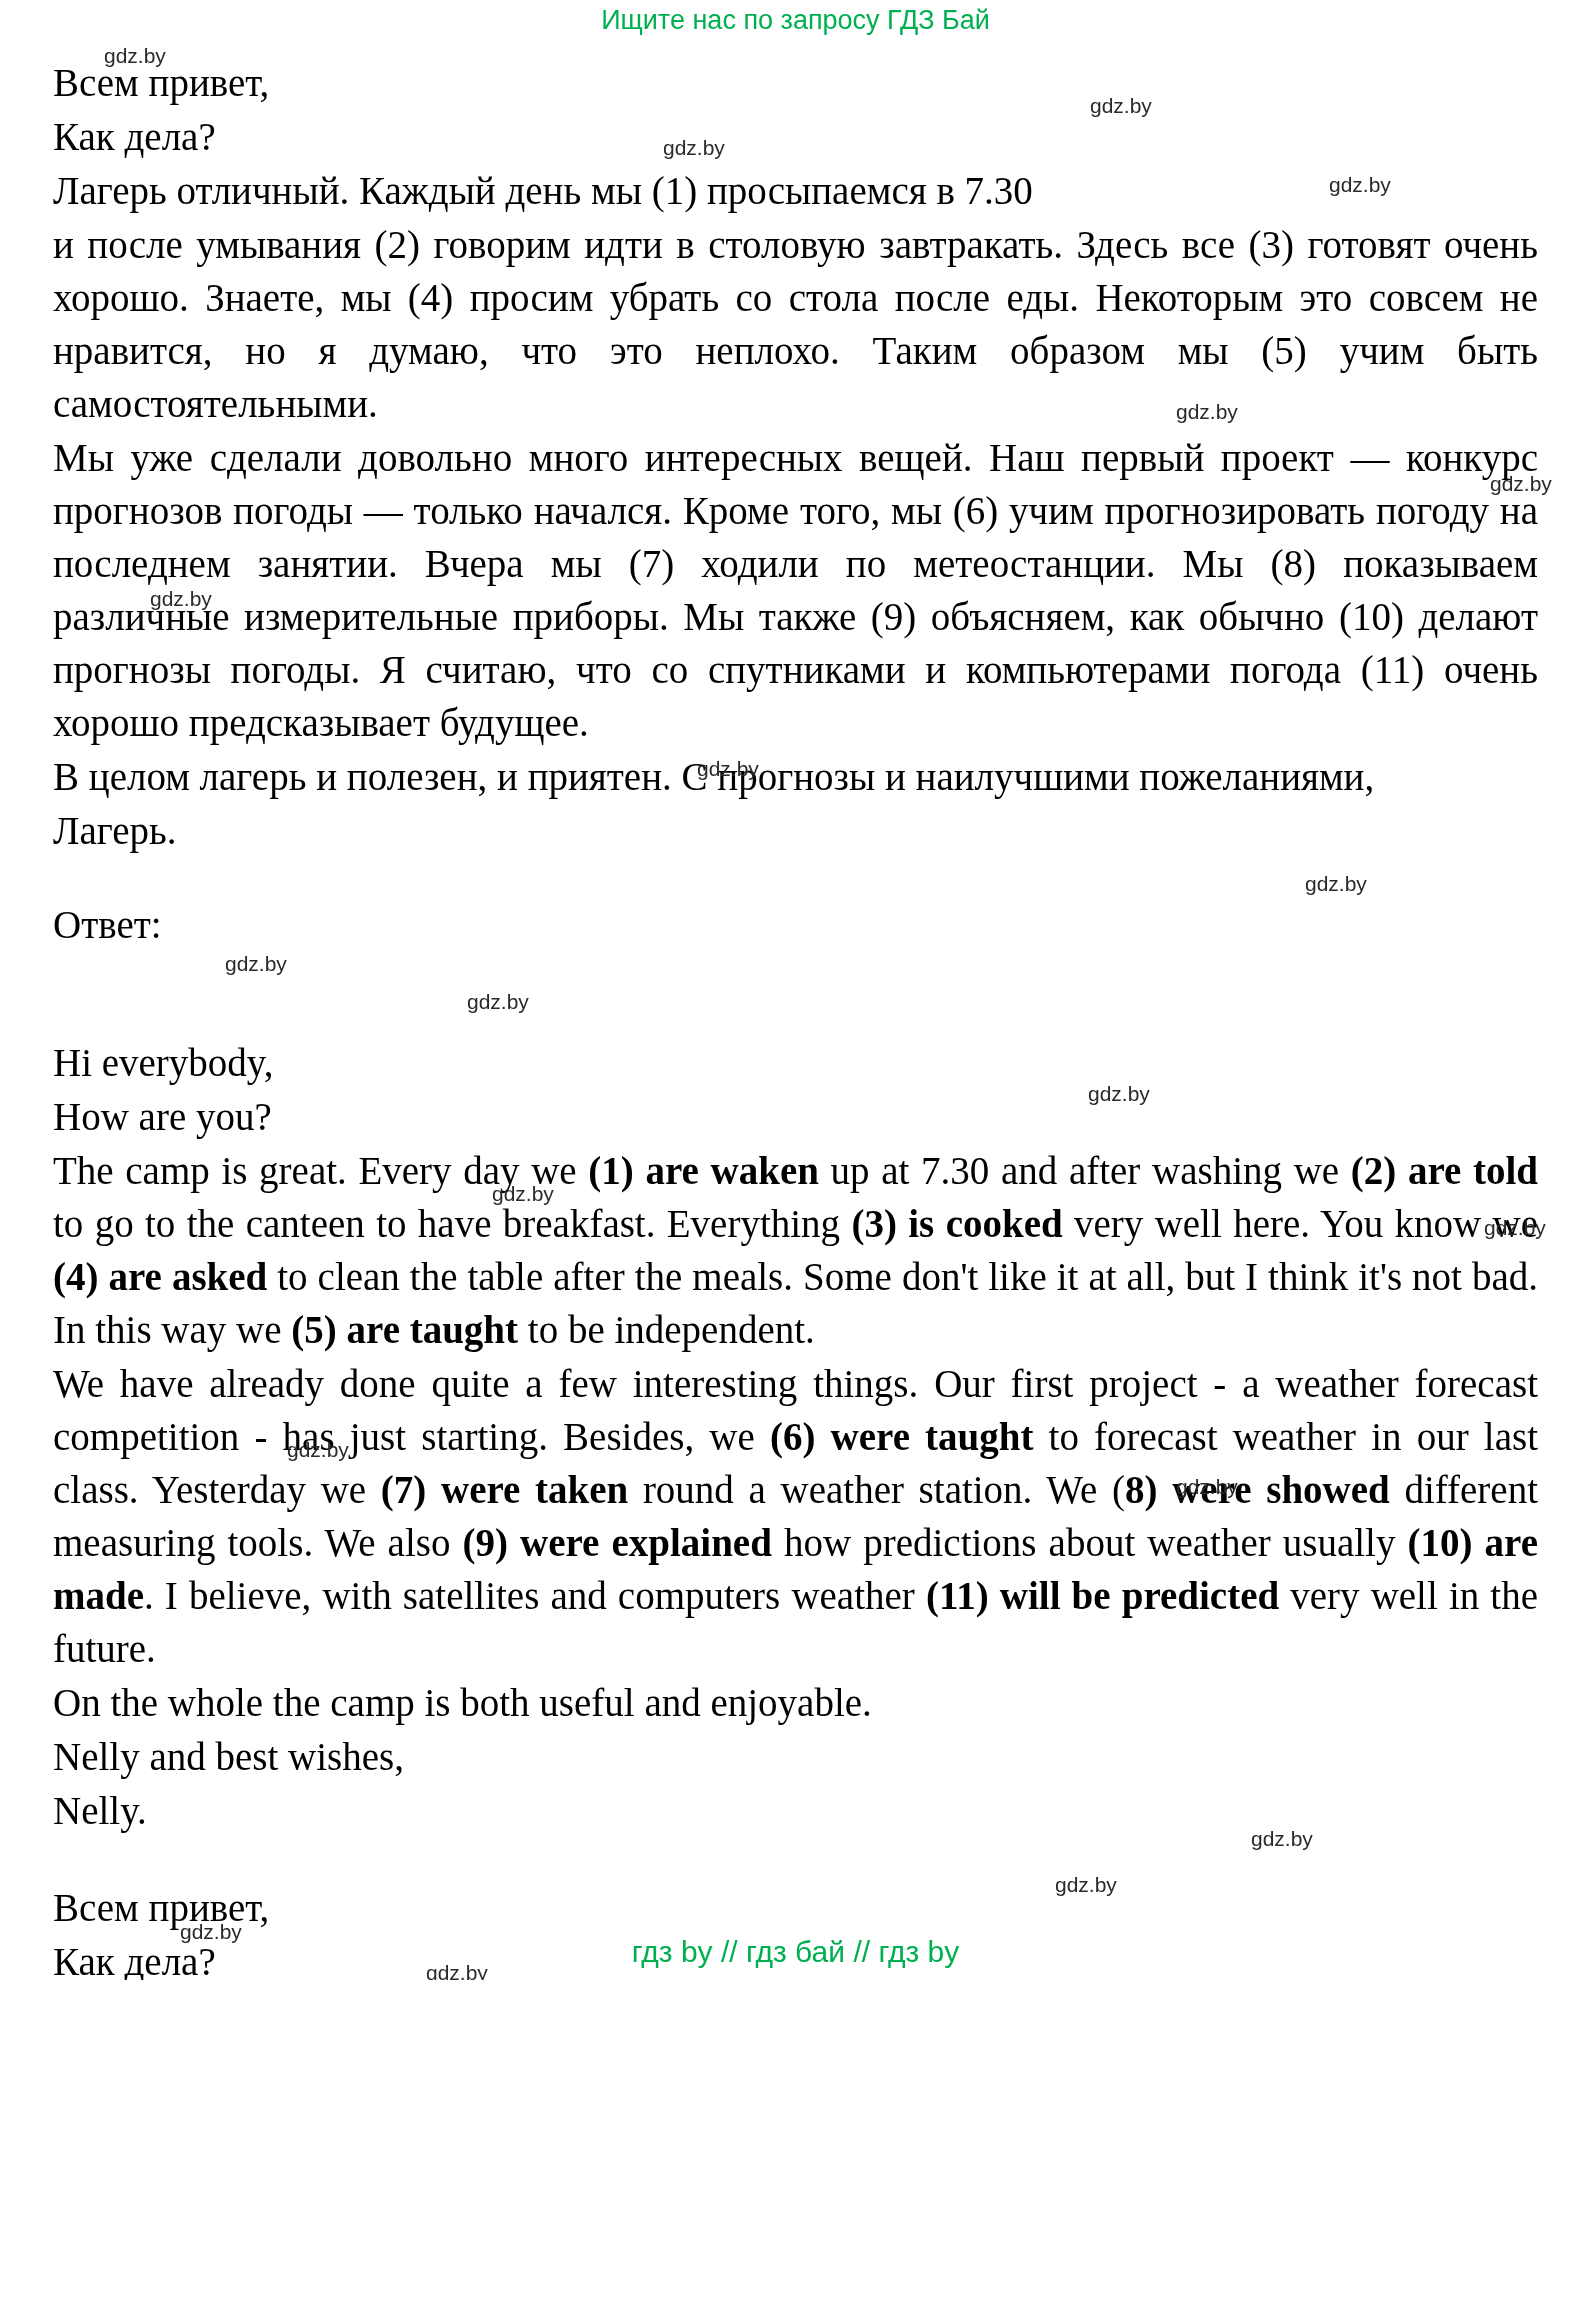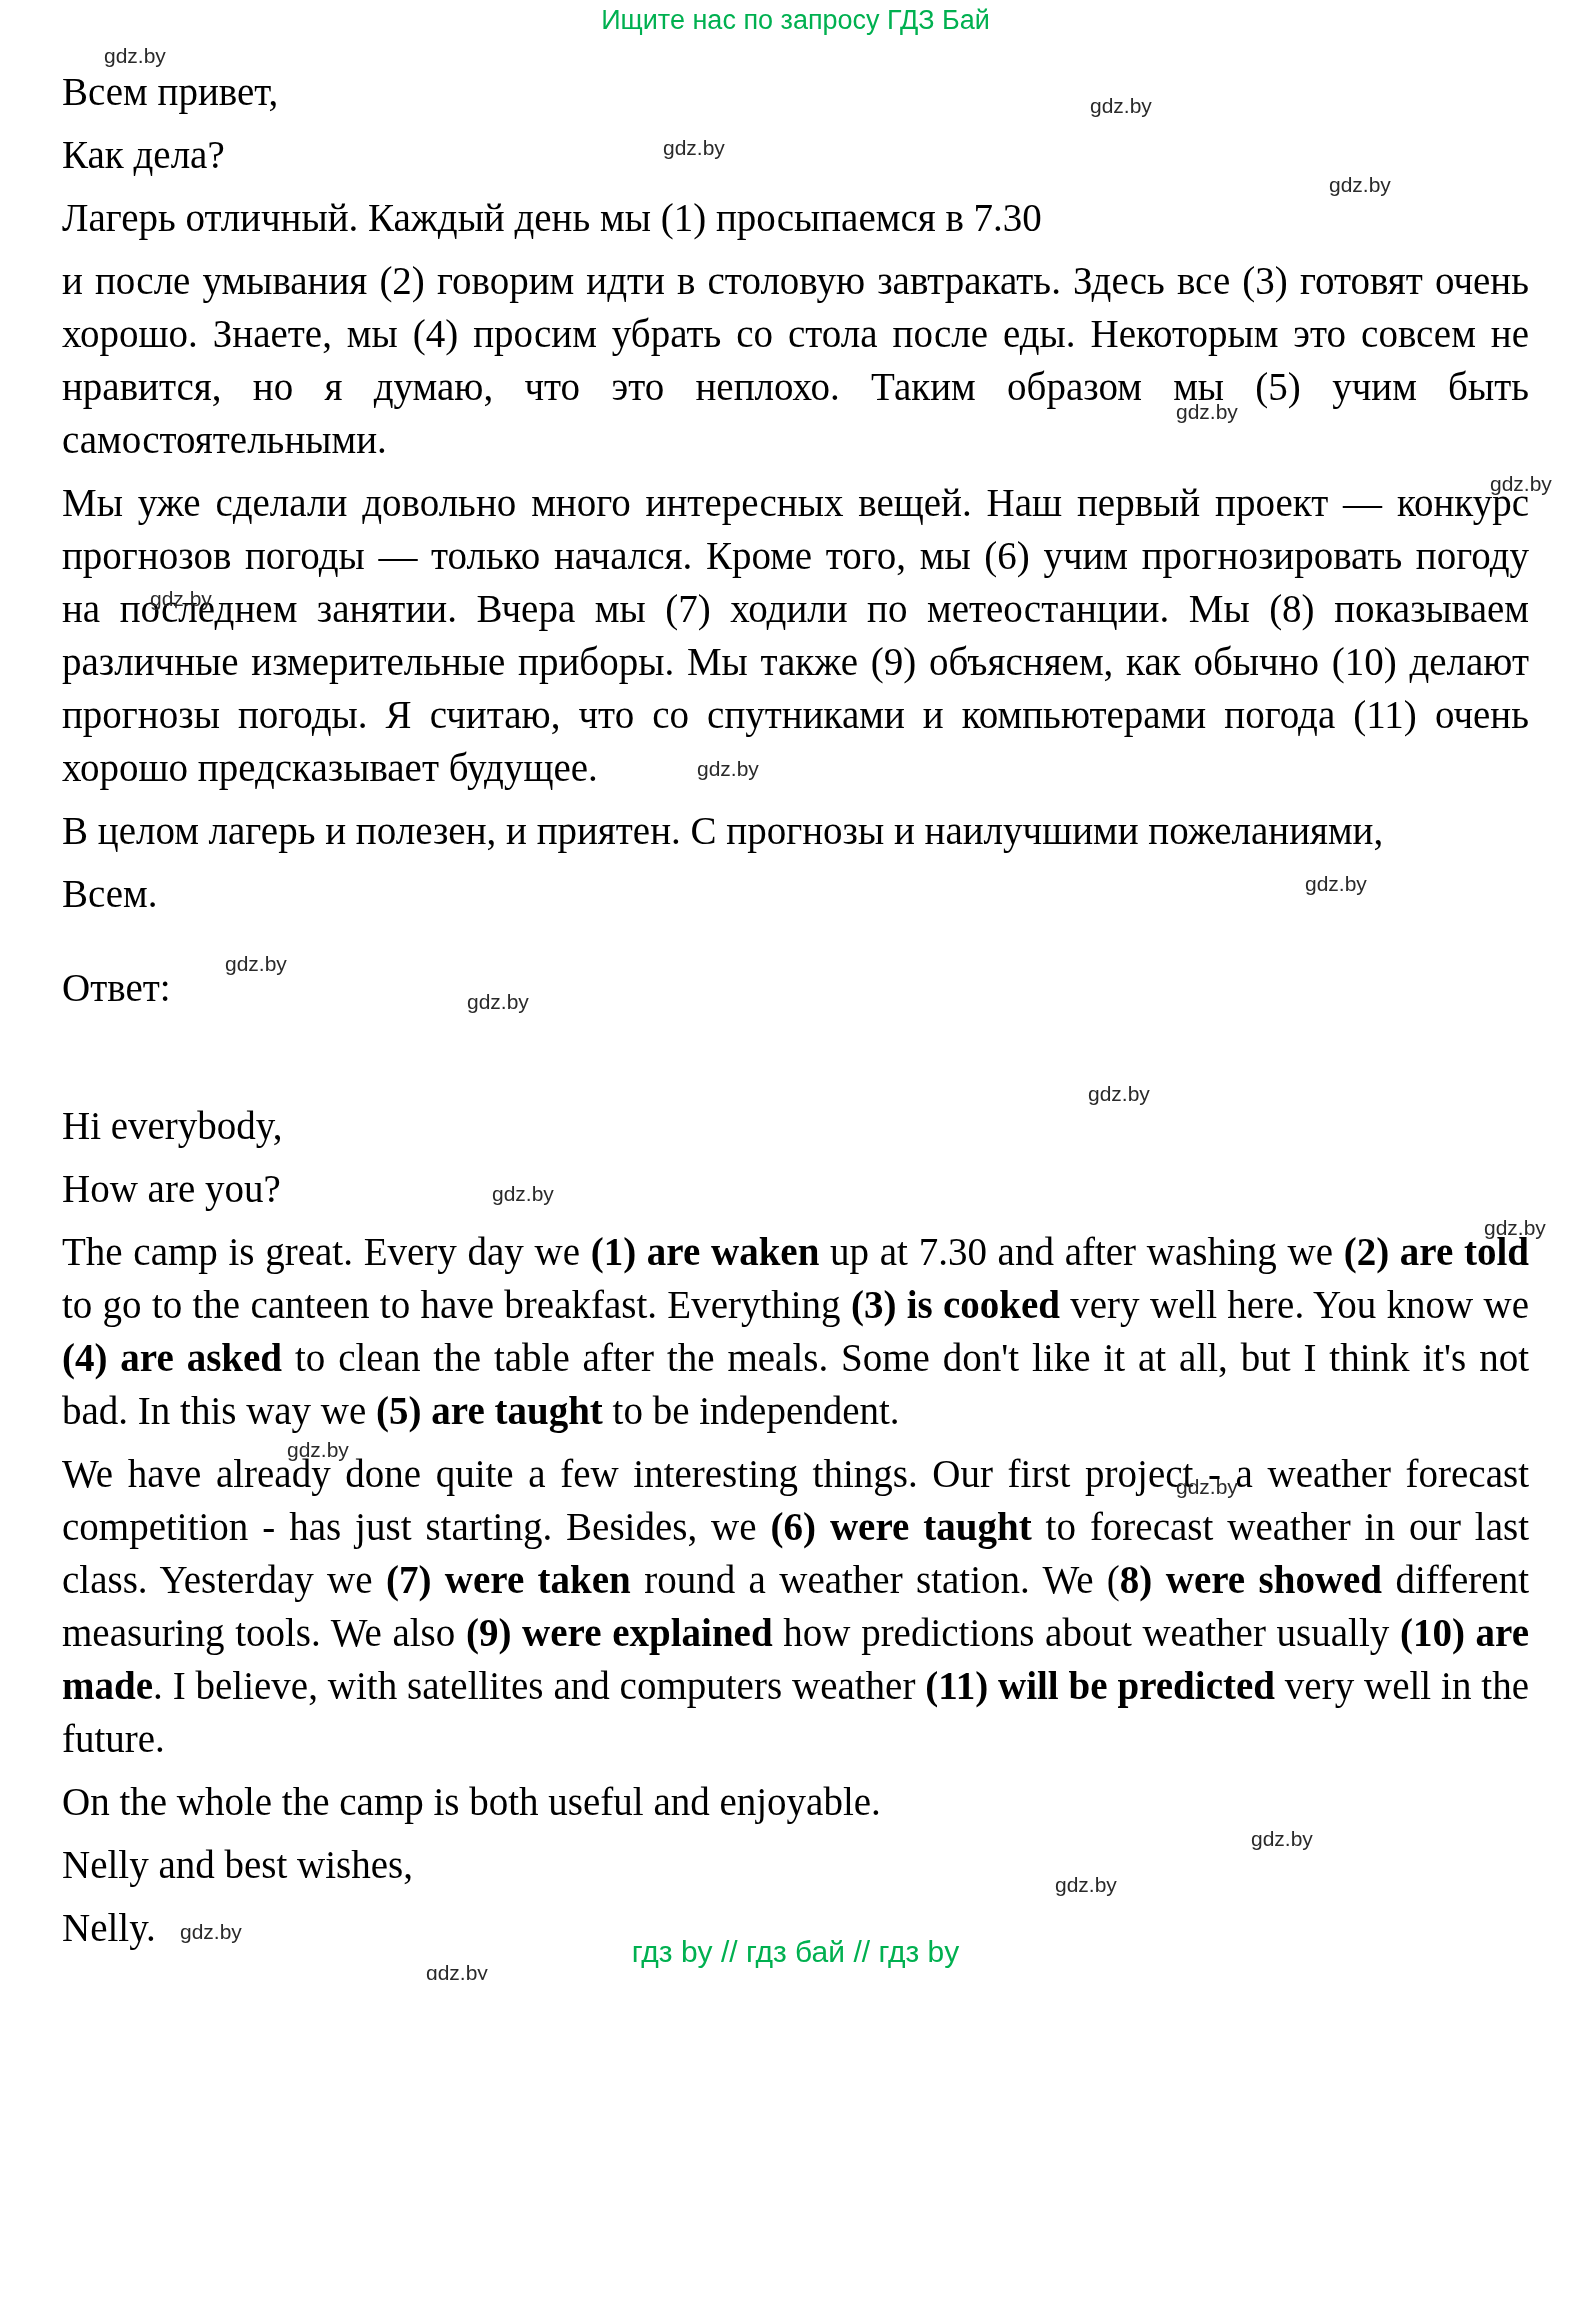--- a/index.html
+++ b/index.html
@@ -33,21 +33,21 @@
     color: var(--green, #00b050);
   }
   .content {
     position: absolute;
     top: 55px; left: 52px;
     width: 1487px;
     font-size: 39px;
     line-height: 53px;
     color: #000000;
   }
-  .content p { margin: 10px; }
+  .content p { margin: 1px; }
   p.line { text-align: left; }
   p.para { text-align: justify; }
   .answer-label { margin-top: 41px !important; margin-bottom: 85px !important; }
   .section-gap { display: block; margin-top: 44px; }
   .wm {
     position: absolute;
     font-family: "Liberation Sans", sans-serif;
     font-size: 21px;
     color: #2a2a2a;
     white-space: nowrap;
@@ -63,21 +63,21 @@
 
   <div class="content">
 
     <section>
       <p class="line">Всем привет,</p>
       <p class="line">Как дела?</p>
       <p class="line">Лагерь отличный. Каждый день мы (1) просыпаемся в 7.30</p>
       <p class="para">и после умывания (2) говорим идти в столовую завтракать. Здесь все (3) готовят очень хорошо. Знаете, мы (4) просим убрать со стола после еды. Некоторым это совсем не нравится, но я думаю, что это неплохо. Таким образом мы (5) учим быть самостоятельными.</p>
       <p class="para">Мы уже сделали довольно много интересных вещей. Наш первый проект — конкурс прогнозов погоды — только начался. Кроме того, мы (6) учим прогнозировать погоду на последнем занятии. Вчера мы (7) ходили по метеостанции. Мы (8) показываем различные измерительные приборы. Мы также (9) объясняем, как обычно (10) делают прогнозы погоды. Я считаю, что со спутниками и компьютерами погода (11) очень хорошо предсказывает будущее.</p>
       <p class="para">В целом лагерь и полезен, и приятен. С прогнозы и наилучшими пожеланиями,</p>
-      <p class="line">Всем.</p>
+      <p class="line">Лагерь.</p>
     </section>
 
     <p class="line answer-label">Ответ:</p>
 
     <section>
       <p class="line">Hi everybody,</p>
       <p class="line">How are you?</p>
       <p class="para"><span>The camp is great. Every day we </span><span class="seg-b">(1) are waken</span><span> up at 7.30 and after washing we </span><span class="seg-b">(2) are told</span><span> to go to the canteen to have breakfast. Everything </span><span class="seg-b">(3) is cooked</span><span> very well here. You know we </span><span class="seg-b">(4) are asked</span><span> to clean the table after the meals. Some don't like it at all, but I think it's not bad. In this way we </span><span class="seg-b">(5) are taught</span><span> to be independent.</span></p>
       <p class="para"><span>We have already done quite a few interesting things. Our first project - a weather forecast competition - has just starting. Besides, we </span><span class="seg-b">(6) were taught</span><span> to forecast weather in our last class. Yesterday we </span><span class="seg-b">(7) were taken</span><span> round a weather station. We (</span><span class="seg-b">8) were showed</span><span> different measuring tools. We also </span><span class="seg-b">(9) were explained</span><span> how predictions about weather usually </span><span class="seg-b">(10) are made</span><span>. I believe, with satellites and computers weather </span><span class="seg-b">(11) will be predicted</span><span> very well in the future.</span></p>
       <p class="line">On the whole the camp is both useful and enjoyable.</p>

